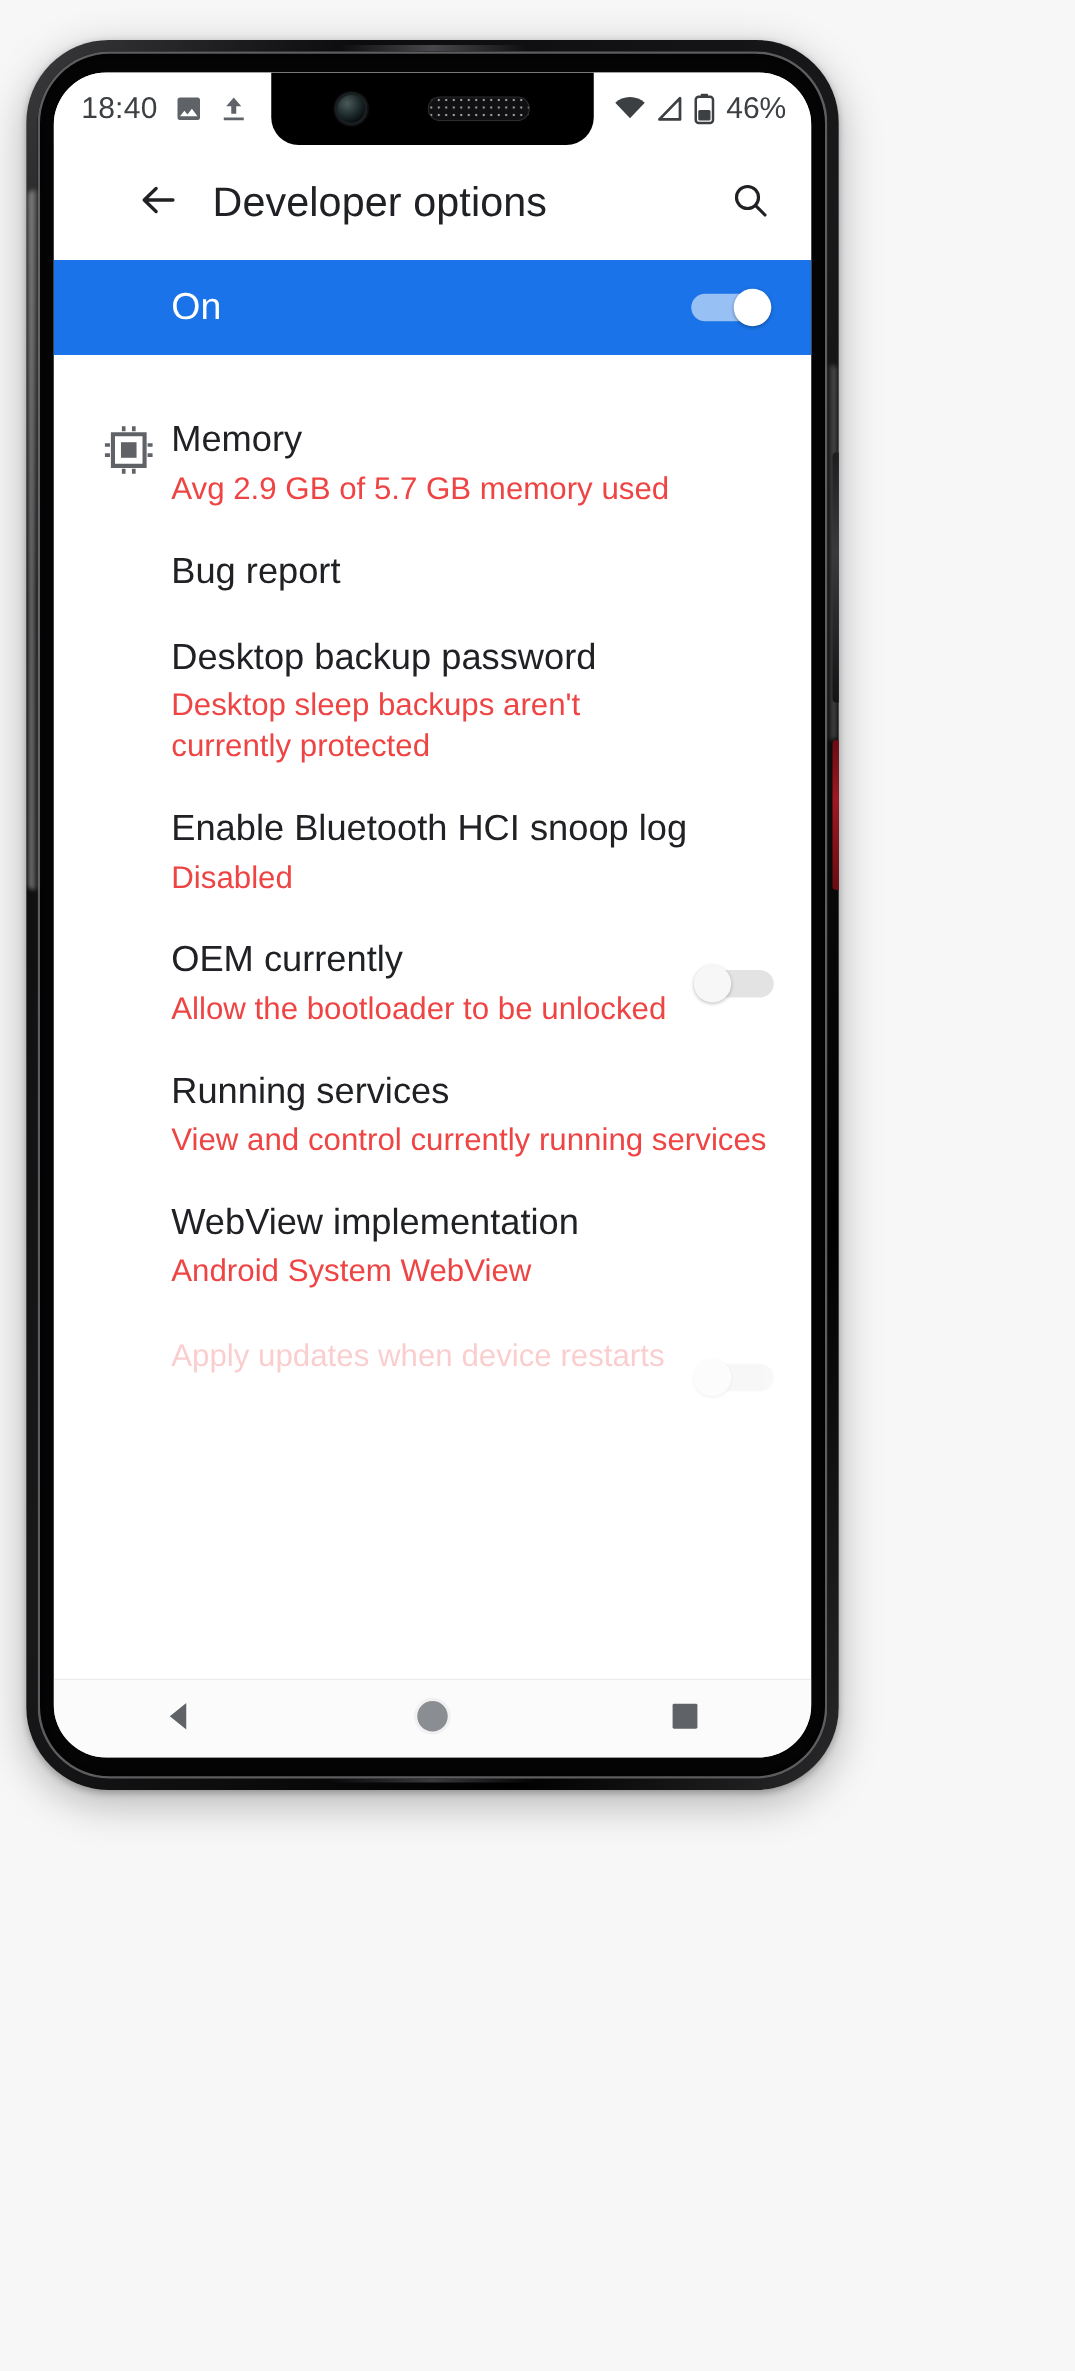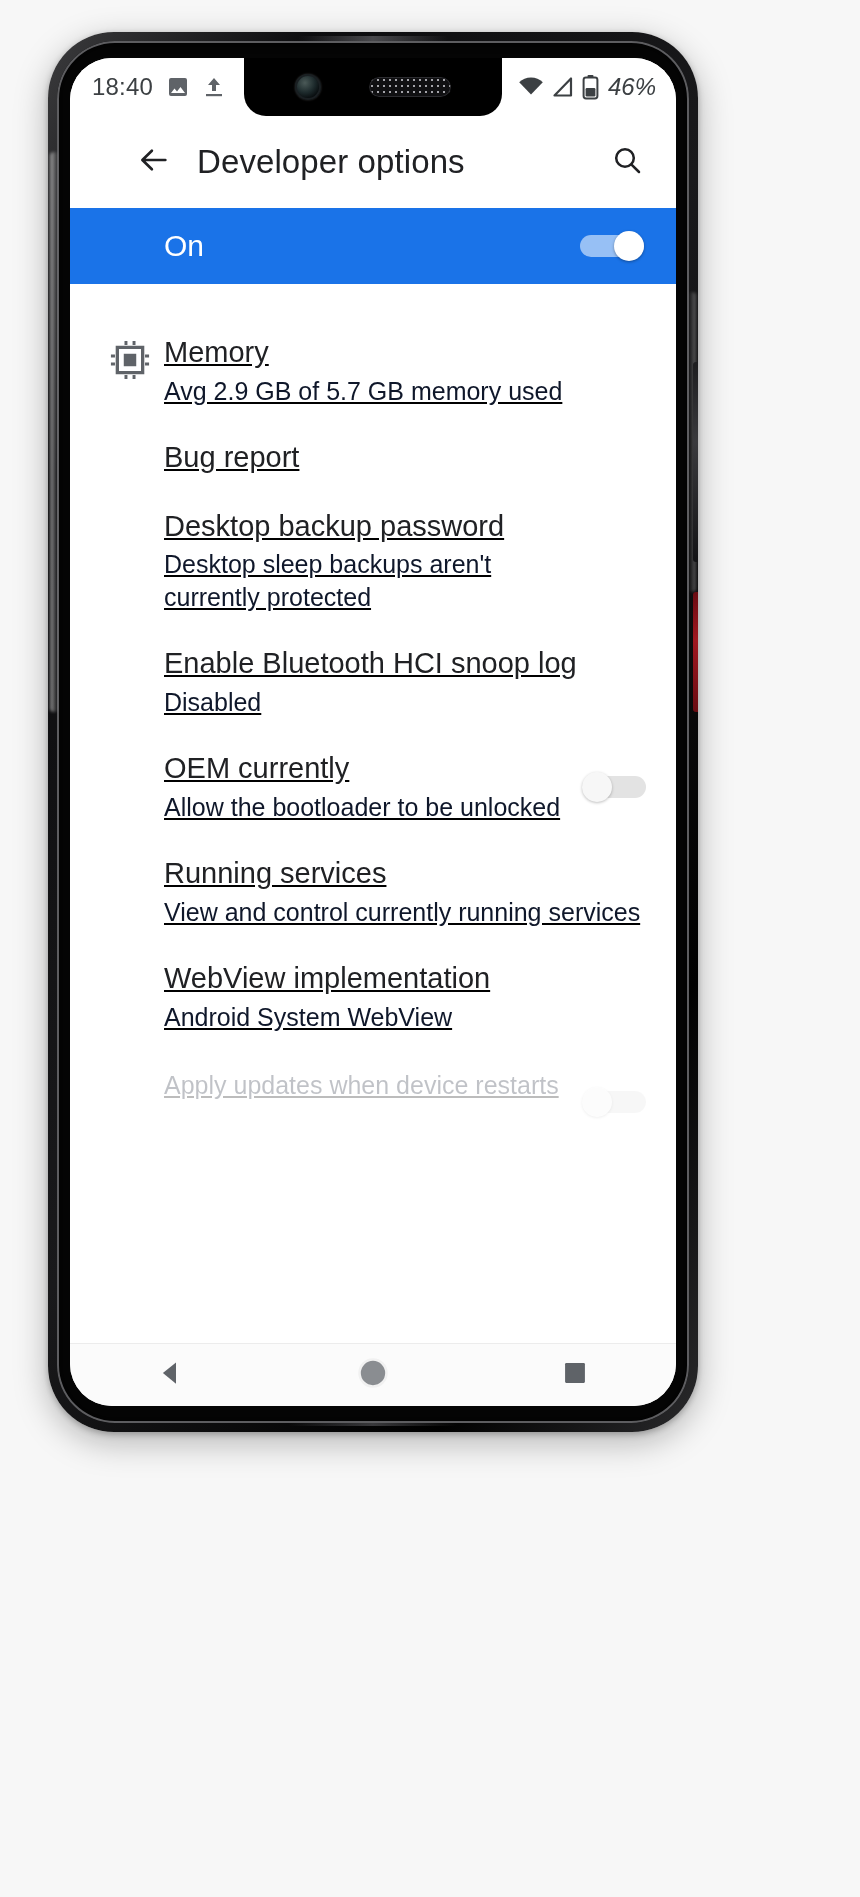--- a/index.html
+++ b/index.html
@@ -13,21 +13,21 @@
     -webkit-font-smoothing: antialiased;
   }
 
   
   .stage {
     position: relative;
     width: 860px; height: 1897px;
   }
   .phone {
     position: absolute;
-    left: 48px; top: 32px;
+    left: 21px; top: 32px;
     width: 650px; height: 1400px;
     border-radius: 66px;
     background: linear-gradient(120deg,#3b3b3d 0%, #0c0c0e 18%, #19191b 50%, #000 82%, #2a2a2c 100%);
     box-shadow: 0 10px 34px rgba(0,0,0,.28), 0 2px 6px rgba(0,0,0,.25);
     overflow: hidden;
   }
   .phone-inner-bezel{
     position:absolute; left:9px; top:9px; right:9px; bottom:9px;
     border-radius: 58px;
     background: #050505;
@@ -106,21 +106,21 @@
     height: 58px;
     display: flex; align-items: center;
     padding: 0 20px 0 22px;
     color: #5f6368;
     font-size: 23px;
     background: #fff;
   }
   .sb-left { display: flex; align-items: center; gap: 13px; }
   .sb-time { color: #3c4043; font-size: 24px; letter-spacing: .2px; }
   .sb-right { margin-left: auto; display: flex; align-items: center; gap: 7px; }
-  .sb-battery-text { color: #3c4043; font-size: 24px; margin-left: 2px; font-style: italic; }
+  .sb-battery-text { color: #3c4043; font-size: 24px; margin-left: 2px; }
   .sb-icon svg { display: block; }
 
   
   .appbar {
     position: relative; z-index: 20;
     height: 92px;
     display: flex; align-items: center;
     padding: 0 22px 0 26px;
     background: #fff;
     margin-left: 31px;
@@ -159,39 +159,38 @@
   .switch.on .track { background: rgba(255,255,255,.55); }
   .switch.on .thumb { right: 0; background: #ffffff; }
   .switch.off .track { background: #e3e3e3; }
   .switch.off .thumb { left: 0; background: #f7f7f7; box-shadow: 0 1px 3px rgba(0,0,0,.25); }
 
   
   .list {
     position: relative;
     background: #fff;
     padding-top: 18px;
-    text-decoration: underline;
   }
   .row {
     display: flex;
     align-items: flex-start;
     padding: 16px 30px 16px 26px;
     min-height: 0;
   }
   .row .leading {
     width: 68px; flex: 0 0 68px;
     display: flex; align-items: flex-start; justify-content: center;
     padding-top: 4px;
   }
   .row .body { flex: 1; min-width: 0; }
   .row .title {
     font-size: 29px; color: #202124; line-height: 1.26;
   }
   .row .summary {
-    font-size: 25px; color: #0f172a; line-height: 1.30; margin-top: 4px;
+    font-size: 25px; color: #ef4444; line-height: 1.30; margin-top: 4px;
   }
   .row .trailing {
     flex: 0 0 auto; display: flex; align-items: center;
     padding-left: 18px; padding-top: 22px;
   }
 
   
   .fade-row { opacity: .26; }
 
   

